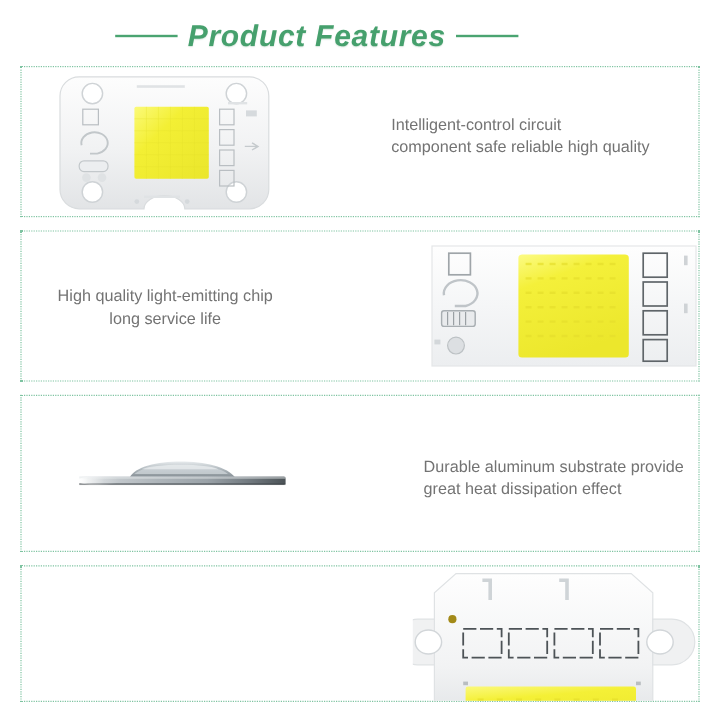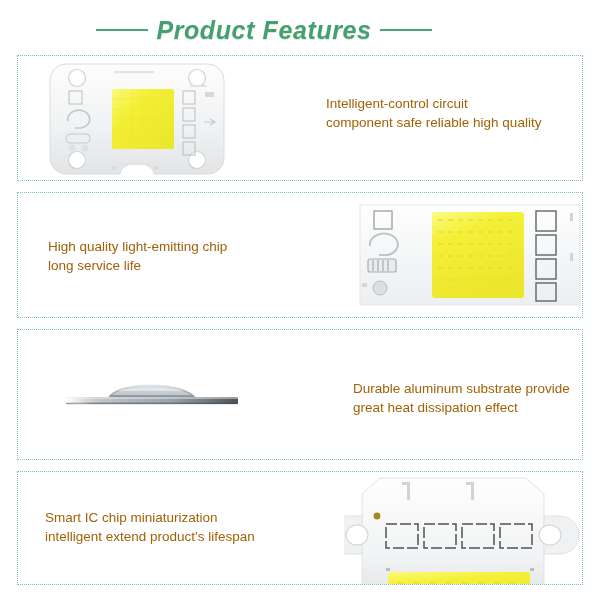--- a/index.html
+++ b/index.html
@@ -63,27 +63,27 @@
   .row-inner {
     position: relative;
     width: 100%;
     height: 100%;
   }
 
   .feature-text {
     position: absolute;
     font-size: 13.5px;
     line-height: 1.42;
-    color: #a16207;
+    color: #737373;
     white-space: pre-line;
   }
 
   
   #text-1 { left: 308px; top: 38px; }
-  #text-2 { left: 30px;  top: 44px; }
+  #text-2 { left: 30px;  top: 44px; text-align: center; }
   #text-3 { left: 335px; top: 49px; }
   #text-4 { left: 27px;  top: 36px; }
 
   
   .art {
     position: absolute;
   }
   #art-1 { left: 26px;  top: 2px;   width: 186px; height: 122px; }
   #art-2 { left: 338px; top: 8px;   width: 228px; height: 108px; }
   #art-3 { left: 38px;  top: 38px;  width: 192px; height: 48px; }
@@ -314,22 +314,20 @@
     </div>
 
     <div class="feature-text" id="text-3">Durable aluminum substrate provide
 great heat dissipation effect</div>
   </div>
 </div>
 
 <div class="feature-box" id="box-4">
   <div class="row-inner">
 
-    <div class="feature-text" id="text-4">Smart IC chip miniaturization
-intelligent extend product's lifespan</div>
 
     <div class="art" id="art-4">
       <svg viewBox="0 0 242 130" xmlns="http://www.w3.org/2000/svg">
         <defs>
           <linearGradient id="pcb4" x1="0" y1="0" x2="0" y2="1">
             <stop offset="0%" stop-color="#fefefe"></stop>
             <stop offset="70%" stop-color="#f2f3f4"></stop>
             <stop offset="100%" stop-color="#e6e8ea"></stop>
           </linearGradient>
           <linearGradient id="ph4" x1="0" y1="0" x2="0.3" y2="1">

